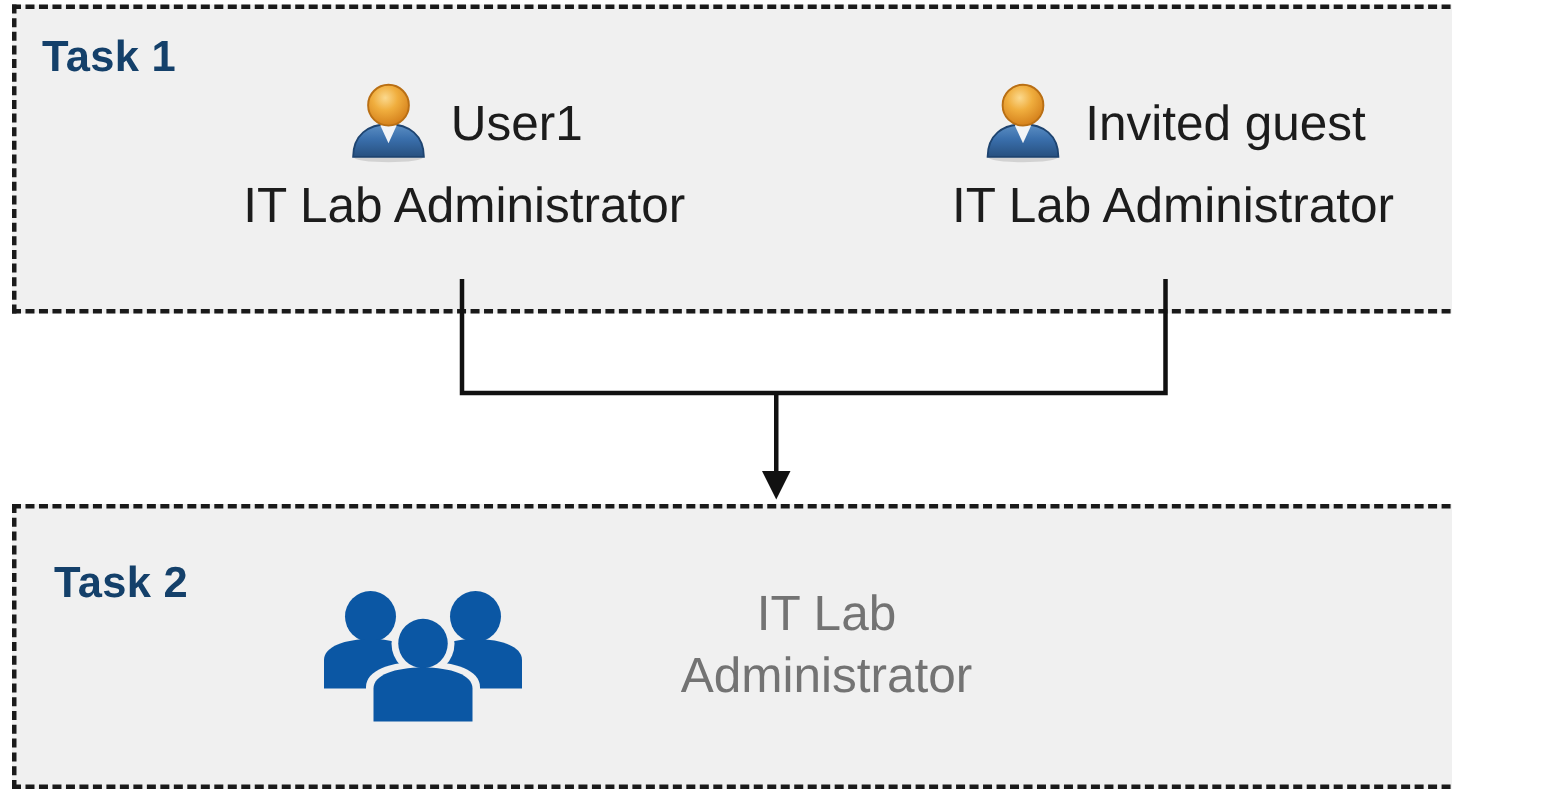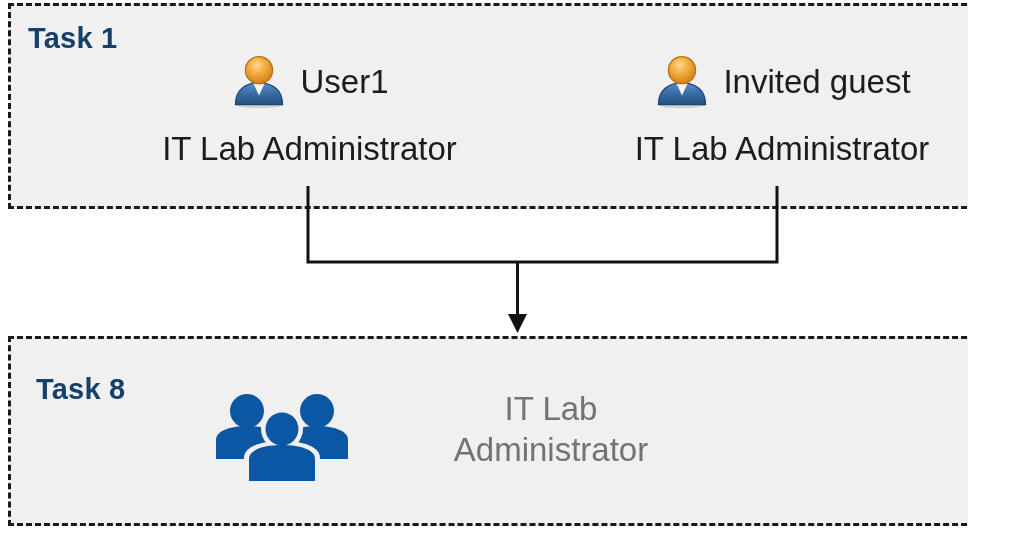--- a/index.html
+++ b/index.html
@@ -70,21 +70,21 @@
   .person-name {
     font-size: 33px;
     color: #1c1c1c;
     line-height: 1;
     white-space: nowrap;
   }
   .person-role {
     font-size: 33px;
     color: #1c1c1c;
     line-height: 1.05;
-    margin-top: 20px;
+    margin-top: 8px;
     white-space: nowrap;
     text-align: center;
   }
 
   .user-icon { width: 58px; height: 58px; display: block; flex: 0 0 auto; }
 
   
   #group-icon-wrap {
     position: absolute;
     left: 212px;
@@ -175,21 +175,21 @@
   </div>
 
   <svg id="connector">
     <path d="M308 186 L308 262 L777 262 L777 186" fill="none" stroke="#111111" stroke-width="3"></path>
     <path d="M517.5 262 L517.5 318" fill="none" stroke="#111111" stroke-width="3"></path>
     <path d="M517.5 333 L508 314 L527 314 Z" fill="#111111"></path>
   </svg>
 
   <div id="task2-box" class="task-box"></div>
 
-  <div id="task2-label" class="task-label">Task 8</div>
+  <div id="task2-label" class="task-label">Task 2</div>
 
   <div id="group-icon-wrap">
     <svg class="group-icon" viewBox="0 0 140 100">
       <g fill="#0B57A4">
         <circle cx="35" cy="26" r="17"></circle>
         <path d="M4 74 L4 55 C4 46 18 41 35 41 C52 41 66 46 66 55 L66 74 Z"></path>
         <circle cx="105" cy="26" r="17"></circle>
         <path d="M74 74 L74 55 C74 46 88 41 105 41 C122 41 136 46 136 55 L136 74 Z"></path>
       </g>
       <g fill="#F0F0F0">

